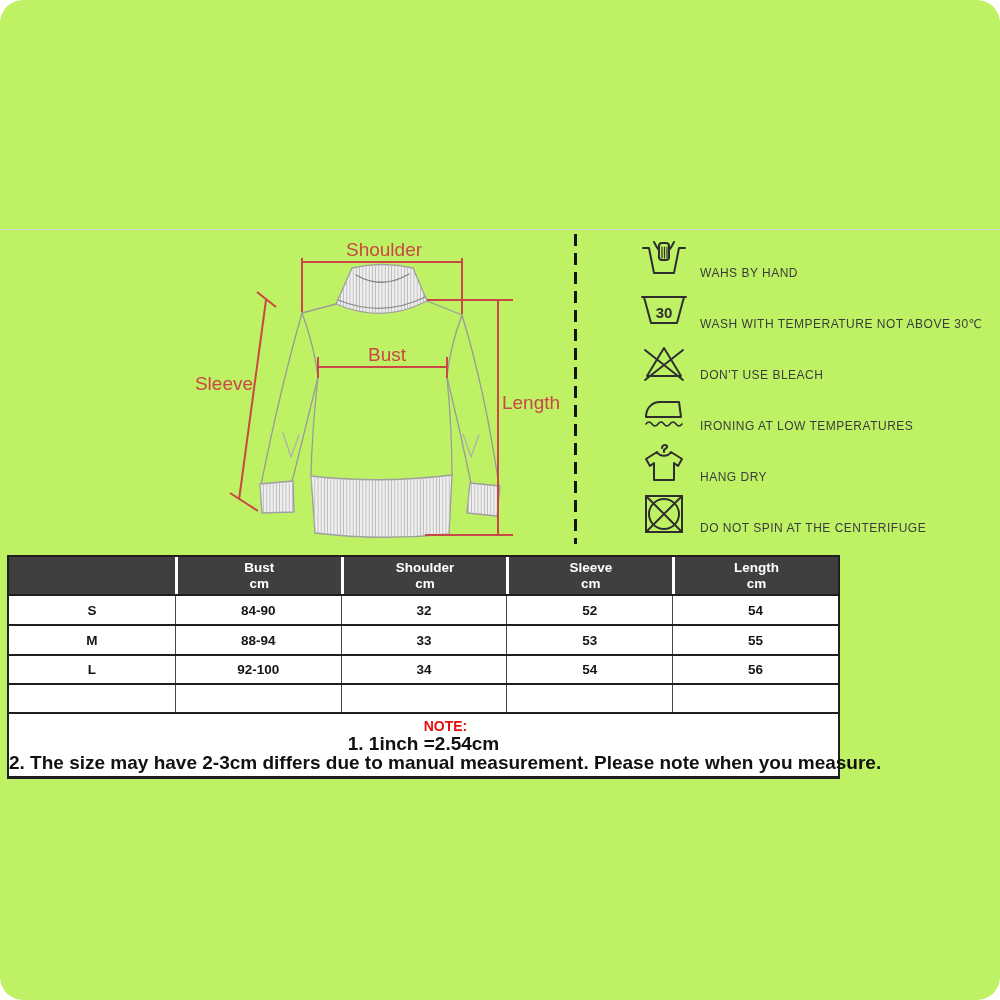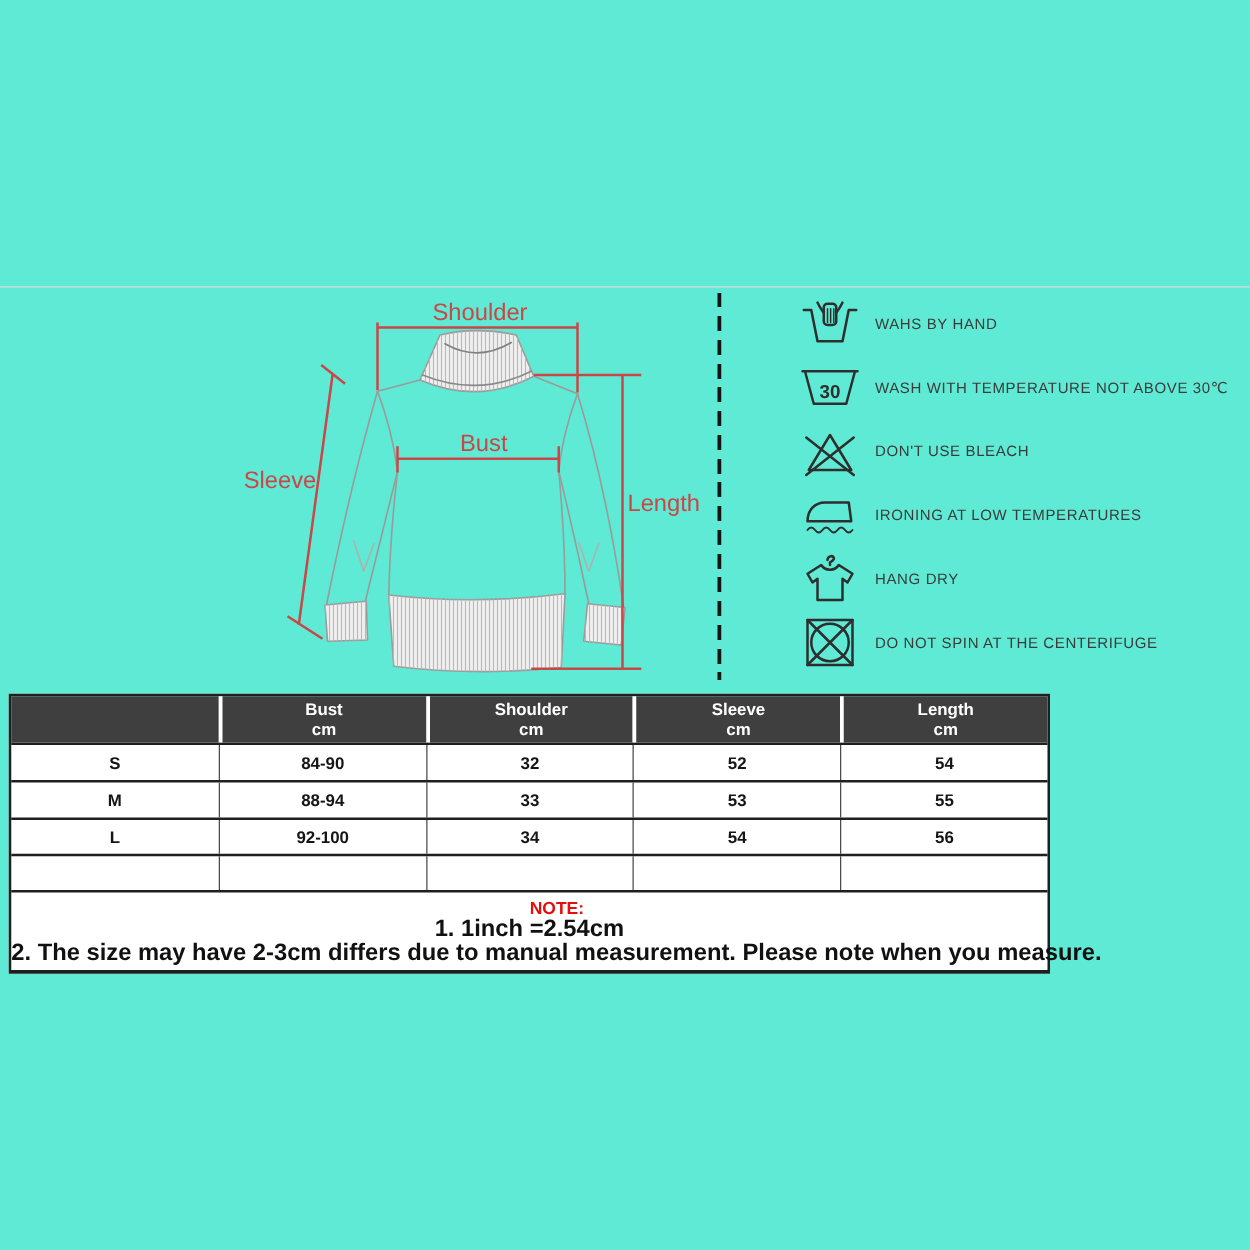--- a/index.html
+++ b/index.html
@@ -1,29 +1,30 @@
 <!DOCTYPE html>
 <html><head>
 <meta charset="utf-8">
 <style>
   html,body{margin:0;padding:0;background:#fff;}
   .screen{
-    position:relative;width:1000px;height:1000px;background:#5eead4;overflow:hidden;
+    position:relative;width:1000px;height:1000px;background:#bef264;overflow:hidden;
     font-family:"Liberation Sans","DejaVu Sans",sans-serif;
+    border-radius:23px;
   }
   .top-divider{position:absolute;left:0;top:229px;width:1000px;height:1px;background:#d9d9d9;}
   
   .diagram-svg{position:absolute;left:140px;top:232px;width:440px;height:315px;}
   .dash-divider{
     position:absolute;left:574px;top:234px;width:3px;height:310px;
     background:repeating-linear-gradient(to bottom,#141414 0px,#141414 12px,transparent 12px,transparent 19px);
   }
   
   .care-list{position:absolute;left:640px;top:238px;width:356px;display:flex;flex-direction:column;gap:9px;}
-  .care-row{display:flex;align-items:center;height:42px;}
+  .care-row{display:flex;align-items:flex-end;height:42px;}
   .care-row svg{width:48px;height:42px;flex:0 0 48px;}
   .care-label{margin-left:12px;font-size:12px;letter-spacing:.5px;color:#3b3b3b;white-space:nowrap;}
   .ic{stroke:#2e2e2e;stroke-width:2;fill:none;stroke-linecap:round;stroke-linejoin:round;}
   .ic-num{font-size:15px;font-weight:bold;fill:#2e2e2e;stroke:none;}
   
   .size-table{
     position:absolute;left:7px;top:555px;width:833px;box-sizing:border-box;
     border:2px solid #1f1f1f;border-bottom-width:3px;background:#fff;
   }
   .t-row{display:grid;grid-template-columns:repeat(5,1fr);}

